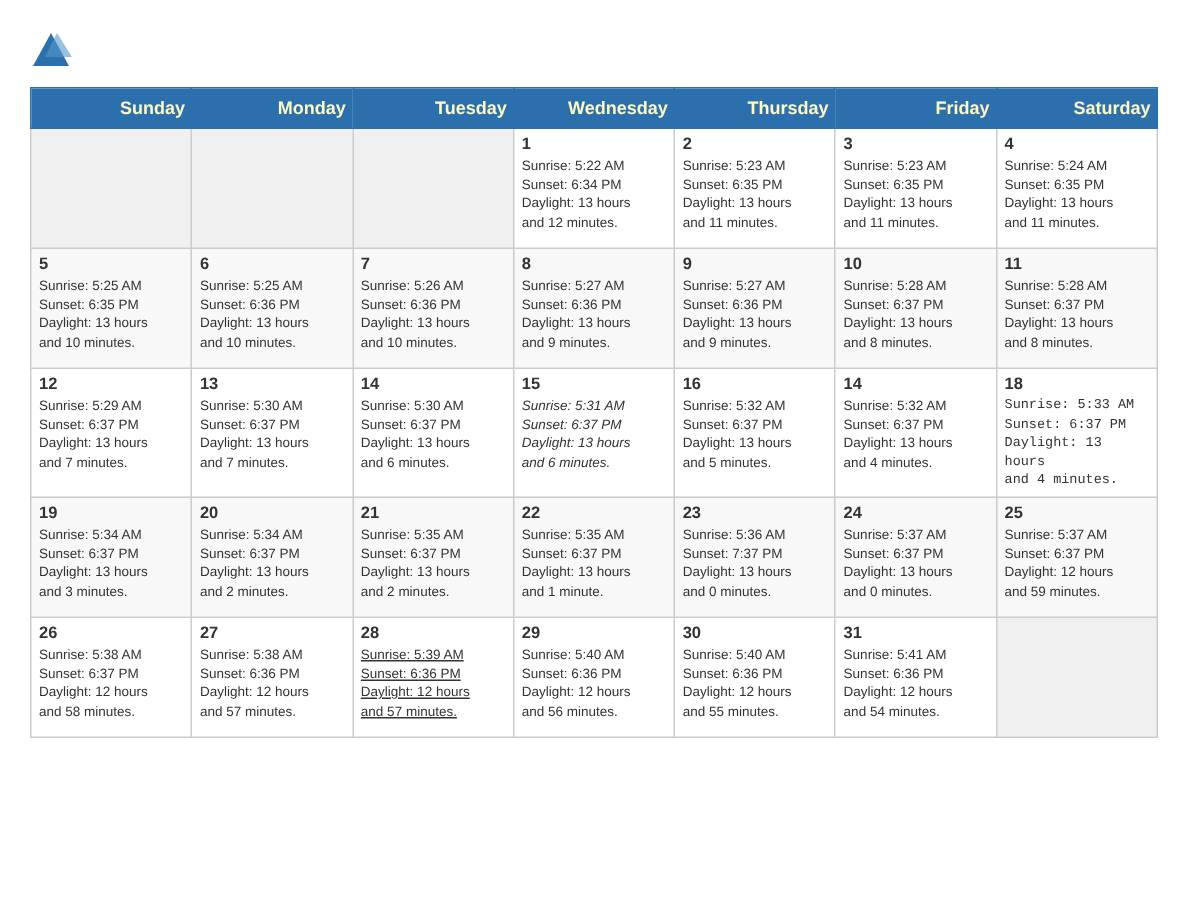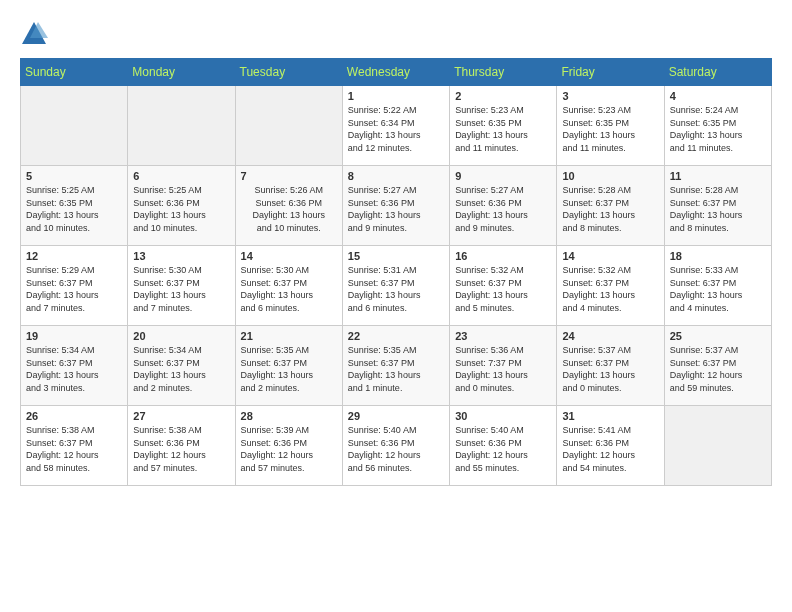--- a/index.html
+++ b/index.html
@@ -53,25 +53,25 @@
       font-size: 14px;
       color: #555;
     }
     table {
       width: 100%;
       border-collapse: collapse;
       table-layout: fixed;
     }
     thead tr th {
       background-color: #2c6fad;
-      color: #bef264;
+      color: #fef9c3;
       font-size: 12px;
-      font-weight: normal;
+      font-weight: bold;
       padding: 6px 4px;
-      text-align: left;
+      text-align: right;
       border: 1px solid #2c6fad;
     }
     tbody tr td {
       border: 1px solid #ccc;
       vertical-align: top;
       padding: 4px 5px;
       font-size: 9.5px;
       color: #333;
       height: 80px;
       background: #fff;
@@ -170,21 +170,21 @@
         </td>
         <td>
           <span class="day-number">6</span>
           <div class="day-info" style="white-space: pre-line;">Sunrise: 5:25 AM
 Sunset: 6:36 PM
 Daylight: 13 hours
 and 10 minutes.</div>
         </td>
         <td>
           <span class="day-number">7</span>
-          <div class="day-info" style="white-space: pre-line; text-align: center;">Sunrise: 5:26 AM
+          <div class="day-info" style="white-space: pre-line;">Sunrise: 5:26 AM
 Sunset: 6:36 PM
 Daylight: 13 hours
 and 10 minutes.</div>
         </td>
         <td>
           <span class="day-number">8</span>
           <div class="day-info" style="white-space: pre-line;">Sunrise: 5:27 AM
 Sunset: 6:36 PM
 Daylight: 13 hours
 and 9 minutes.</div>
@@ -228,42 +228,42 @@
         </td>
         <td>
           <span class="day-number">14</span>
           <div class="day-info" style="white-space: pre-line;">Sunrise: 5:30 AM
 Sunset: 6:37 PM
 Daylight: 13 hours
 and 6 minutes.</div>
         </td>
         <td>
           <span class="day-number">15</span>
-          <div class="day-info" style="white-space: pre-line;">Sunrise: 5:31 AM
+          <div class="day-info" style="white-space: pre-line; font-style: italic;">Sunrise: 5:31 AM
 Sunset: 6:37 PM
 Daylight: 13 hours
 and 6 minutes.</div>
         </td>
         <td>
           <span class="day-number">16</span>
           <div class="day-info" style="white-space: pre-line;">Sunrise: 5:32 AM
 Sunset: 6:37 PM
 Daylight: 13 hours
 and 5 minutes.</div>
         </td>
         <td>
           <span class="day-number">14</span>
           <div class="day-info" style="white-space: pre-line;">Sunrise: 5:32 AM
 Sunset: 6:37 PM
 Daylight: 13 hours
 and 4 minutes.</div>
         </td>
         <td>
           <span class="day-number">18</span>
-          <div class="day-info" style="white-space: pre-line;">Sunrise: 5:33 AM
+          <div class="day-info" style="white-space: pre-line; font-family: Liberation Mono, monospace;">Sunrise: 5:33 AM
 Sunset: 6:37 PM
 Daylight: 13 hours
 and 4 minutes.</div>
         </td>
       </tr>
       <tr>
         <td>
           <span class="day-number">19</span>
           <div class="day-info" style="white-space: pre-line;">Sunrise: 5:34 AM
 Sunset: 6:37 PM
@@ -323,21 +323,21 @@
         </td>
         <td>
           <span class="day-number">27</span>
           <div class="day-info" style="white-space: pre-line;">Sunrise: 5:38 AM
 Sunset: 6:36 PM
 Daylight: 12 hours
 and 57 minutes.</div>
         </td>
         <td>
           <span class="day-number">28</span>
-          <div class="day-info" style="white-space: pre-line;">Sunrise: 5:39 AM
+          <div class="day-info" style="white-space: pre-line; text-decoration: underline;">Sunrise: 5:39 AM
 Sunset: 6:36 PM
 Daylight: 12 hours
 and 57 minutes.</div>
         </td>
         <td>
           <span class="day-number">29</span>
           <div class="day-info" style="white-space: pre-line;">Sunrise: 5:40 AM
 Sunset: 6:36 PM
 Daylight: 12 hours
 and 56 minutes.</div>

